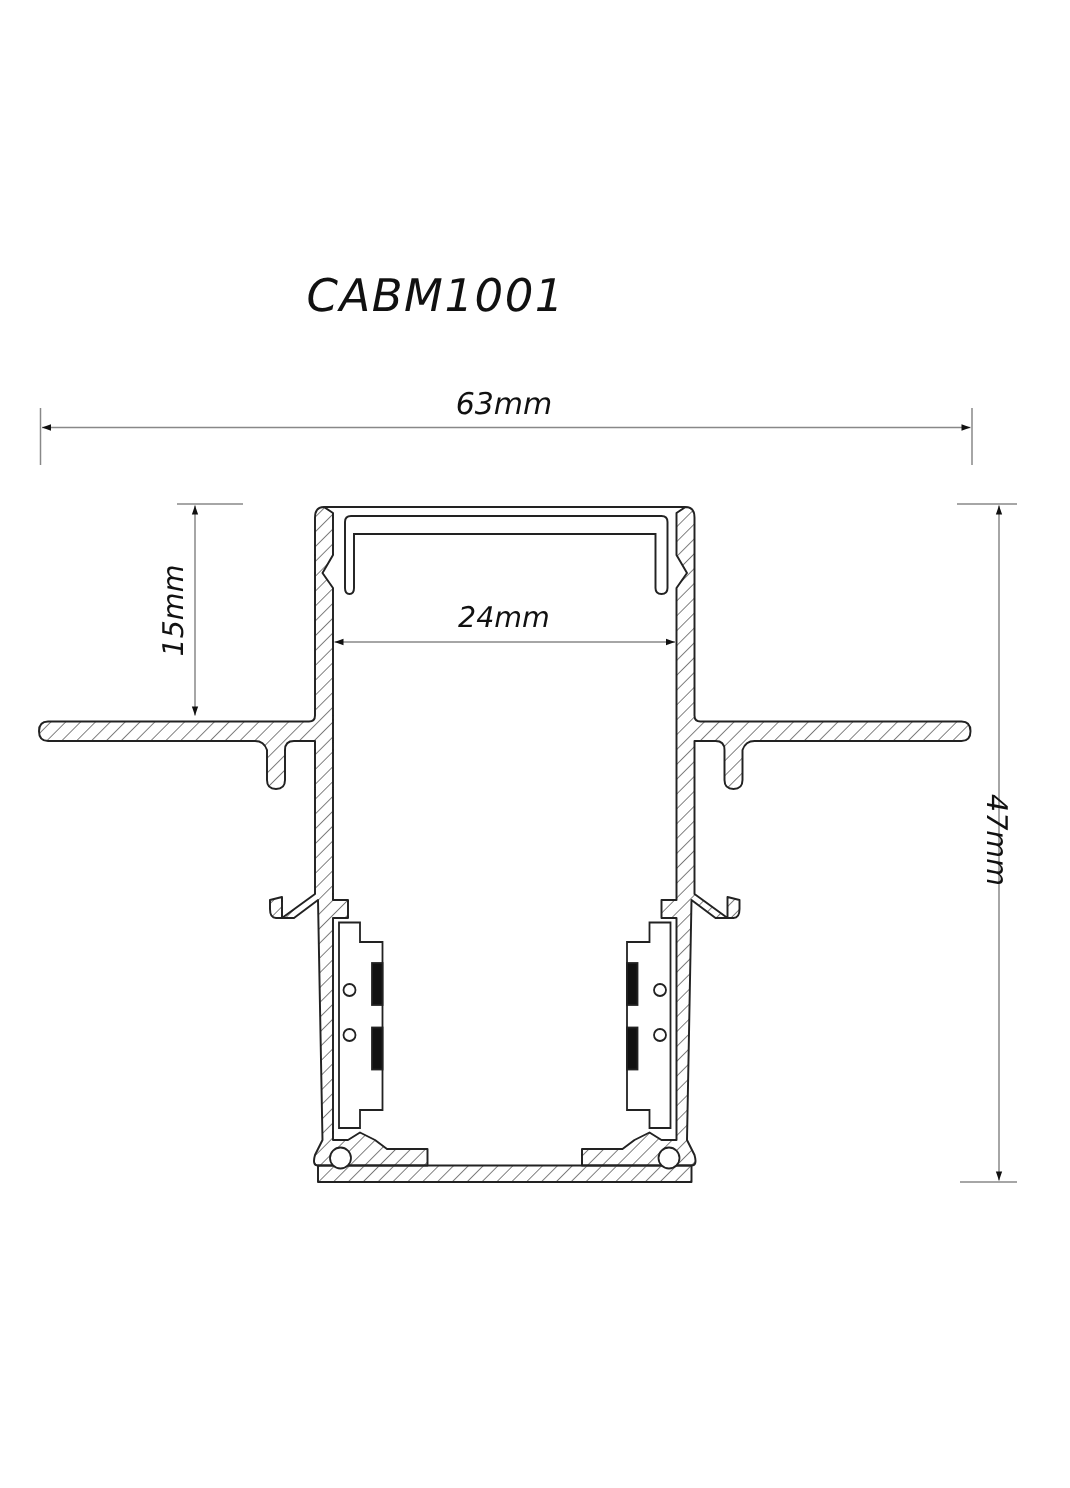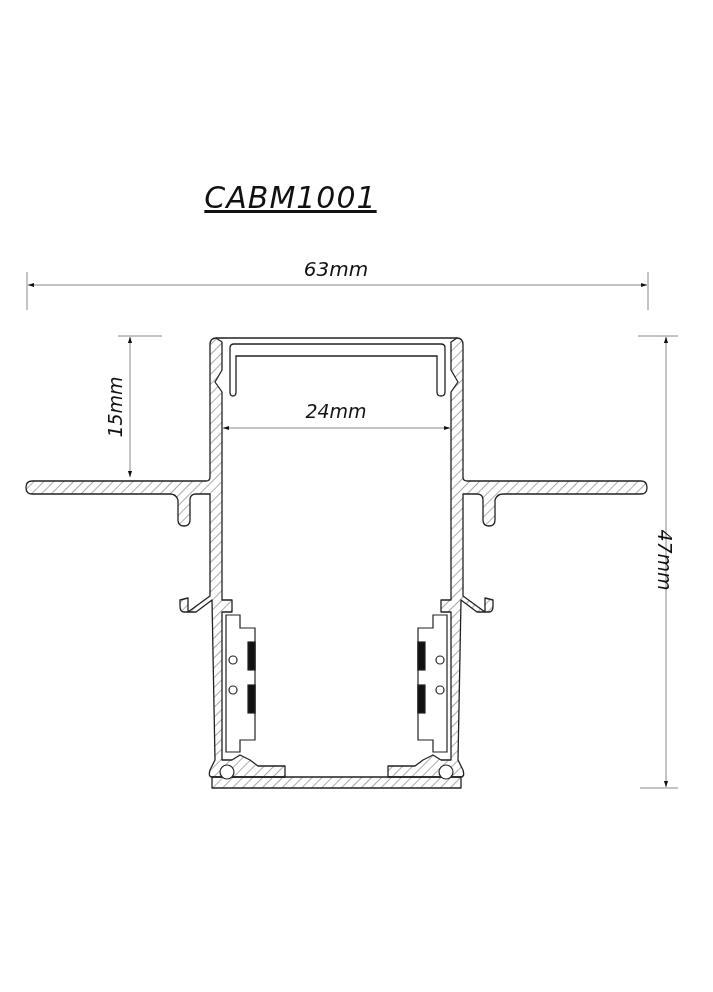--- a/index.html
+++ b/index.html
@@ -1,17 +1,17 @@
 <!DOCTYPE html>
 <html><head>
 <meta charset="utf-8">
 <style>
   html, body { margin:0; padding:0; background:#ffffff; }
   body { width:713px; height:992px; position:relative; overflow:hidden; font-family:"DejaVu Sans", sans-serif; }
-  .title { position:absolute; left:0; width:581px; top:180px; text-align:center; font-size:30px; font-style:italic; color:#111; letter-spacing:1px;text-decoration:underline; }
+  .title { position:absolute; left:0; width:581px; top:180px; text-align:center; font-size:30px; font-style:italic; color:#111; letter-spacing:1px; }
   svg { position:absolute; left:0; top:0; }
   .dimtxt { font-family:"DejaVu Sans", sans-serif; font-style:italic; fill:#111; }
 </style>
 </head>
 <body>
 
 <div class="title">CABM1001</div>
 
 <svg width="713" height="992" viewBox="0 0 713 992">
   <defs>

